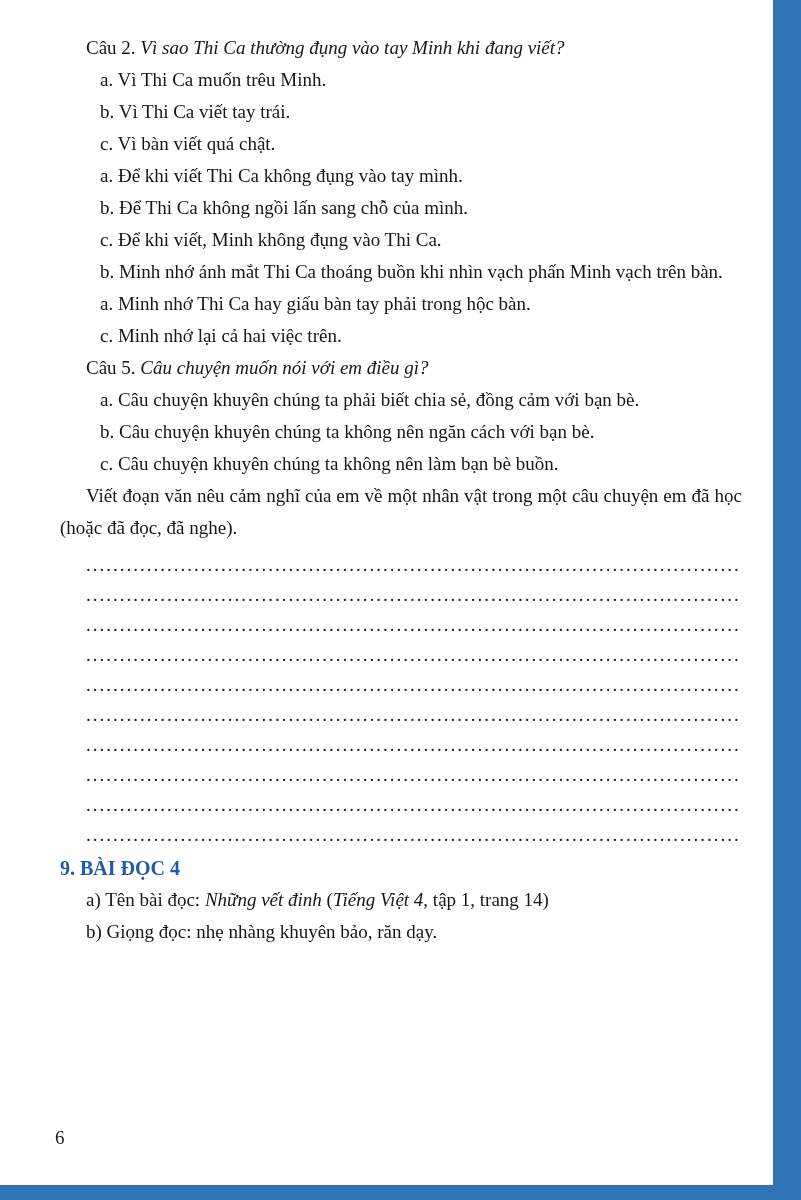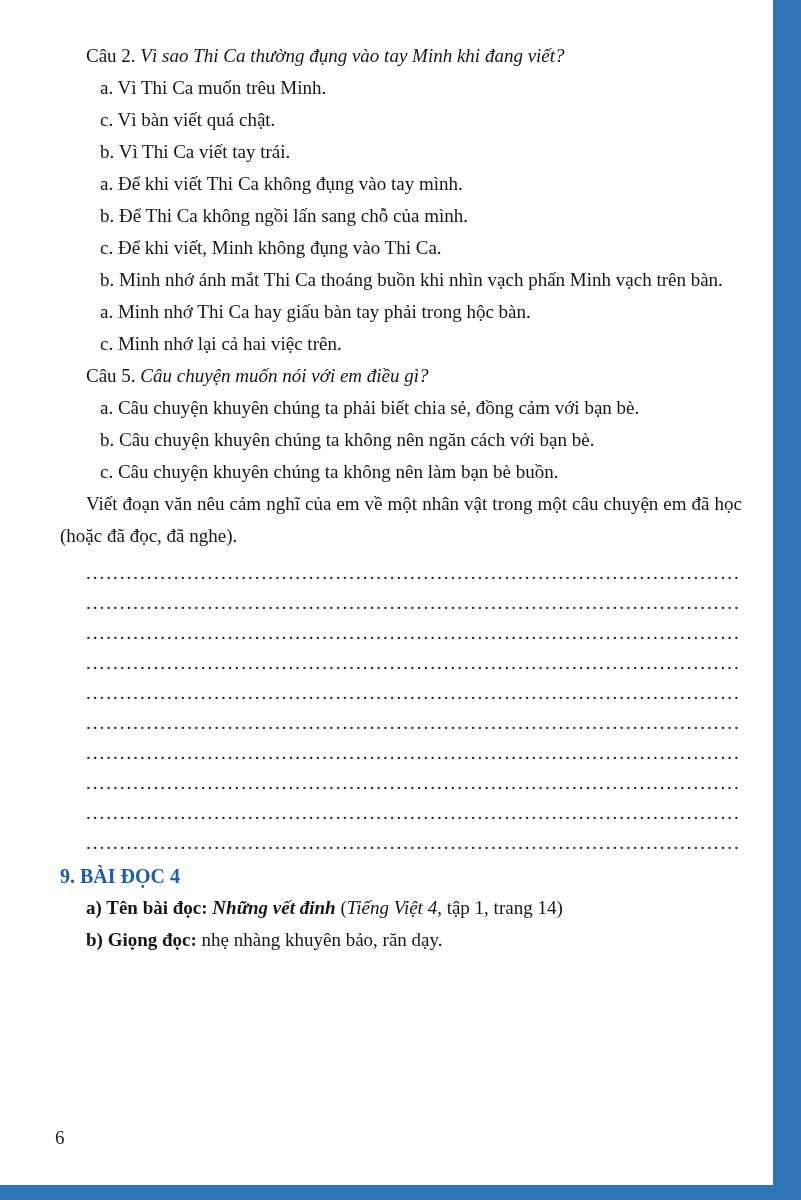--- a/index.html
+++ b/index.html
@@ -8,21 +8,21 @@
     width: 801px;
     height: 1200px;
     background: #ffffff;
     overflow: hidden;
     font-family: "Liberation Serif", "DejaVu Serif", serif;
     color: #161616;
   }
   .content {
     position: absolute;
     left: 60px;
-    top: 40px;
+    top: 32px;
     width: 682px;
     font-size: 19px;
     line-height: 32px;
   }
   .q-head {
     padding-left: 52px;
     text-indent: -26px;
     text-align: justify;
   }
   .q-label { font-style: normal; }
@@ -47,21 +47,21 @@
   .answer-lines { margin-top: 6px; }
   .dots {
     padding-left: 26px;
     line-height: 30px;
     white-space: nowrap;
     overflow: hidden;
     letter-spacing: 2px;
     color: #222222;
   }
   .indent1 { padding-left: 26px; }
-  .bold { font-weight: bold; text-align: center; }
+  .bold { font-weight: normal; text-align: center; }
   .italic { font-style: italic; }
   .page-number {
     position: absolute;
     left: 55px;
     top: 1122px;
     font-size: 19px;
     line-height: 32px;
     color: #1a1a1a;
   }
   .band-right {
@@ -86,22 +86,22 @@
 
 <div class="page">
   <div class="content">
 
     <div>
       <div class="q-head">
         <span class="q-label">Câu 2.</span>
         <span class="q-text">Vì sao Thi Ca thường đụng vào tay Minh khi đang viết?</span>
       </div>
       <div class="q-option">a. Vì Thi Ca muốn trêu Minh.</div>
+      <div class="q-option">b. Vì Thi Ca viết tay trái.</div>
       <div class="q-option">c. Vì bàn viết quá chật.</div>
-      <div class="q-option">b. Vì Thi Ca viết tay trái.</div>
     </div>
 
     <div>
       <div class="q-option">a. Để khi viết Thi Ca không đụng vào tay mình.</div>
       <div class="q-option">b. Để Thi Ca không ngồi lấn sang chỗ của mình.</div>
       <div class="q-option">c. Để khi viết, Minh không đụng vào Thi Ca.</div>
     </div>
 
     <div>
       <div class="q-option">b. Minh nhớ ánh mắt Thi Ca thoáng buồn khi nhìn vạch phấn Minh vạch trên bàn.</div>

